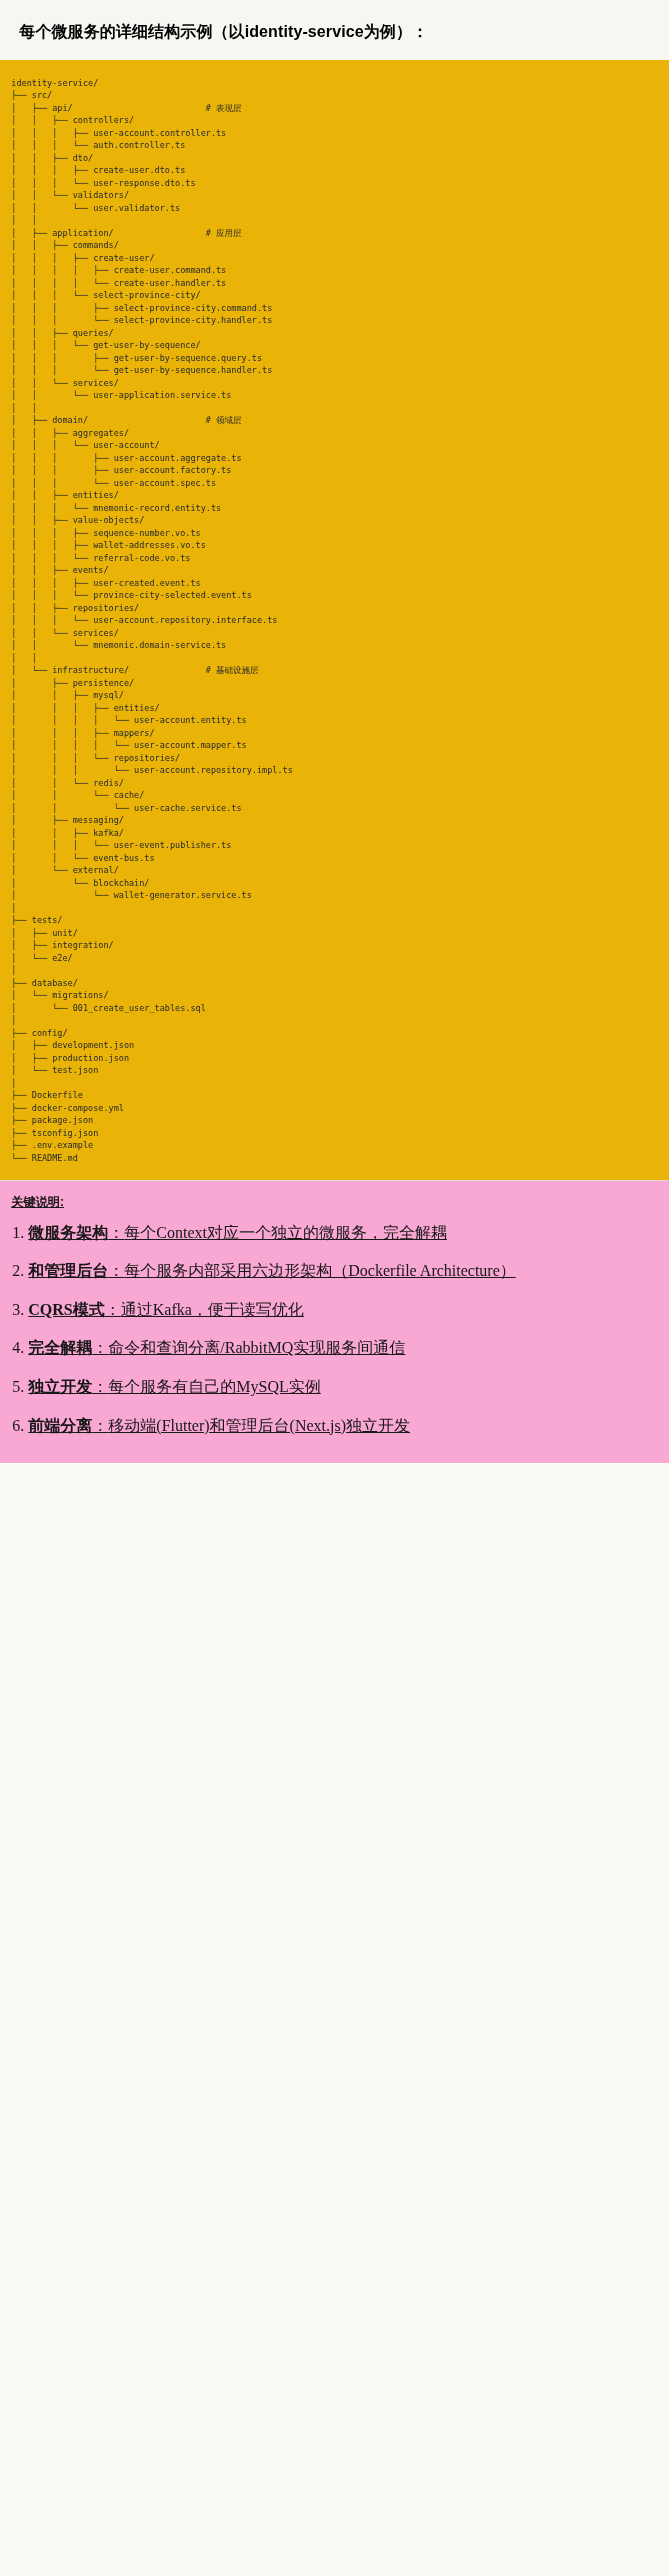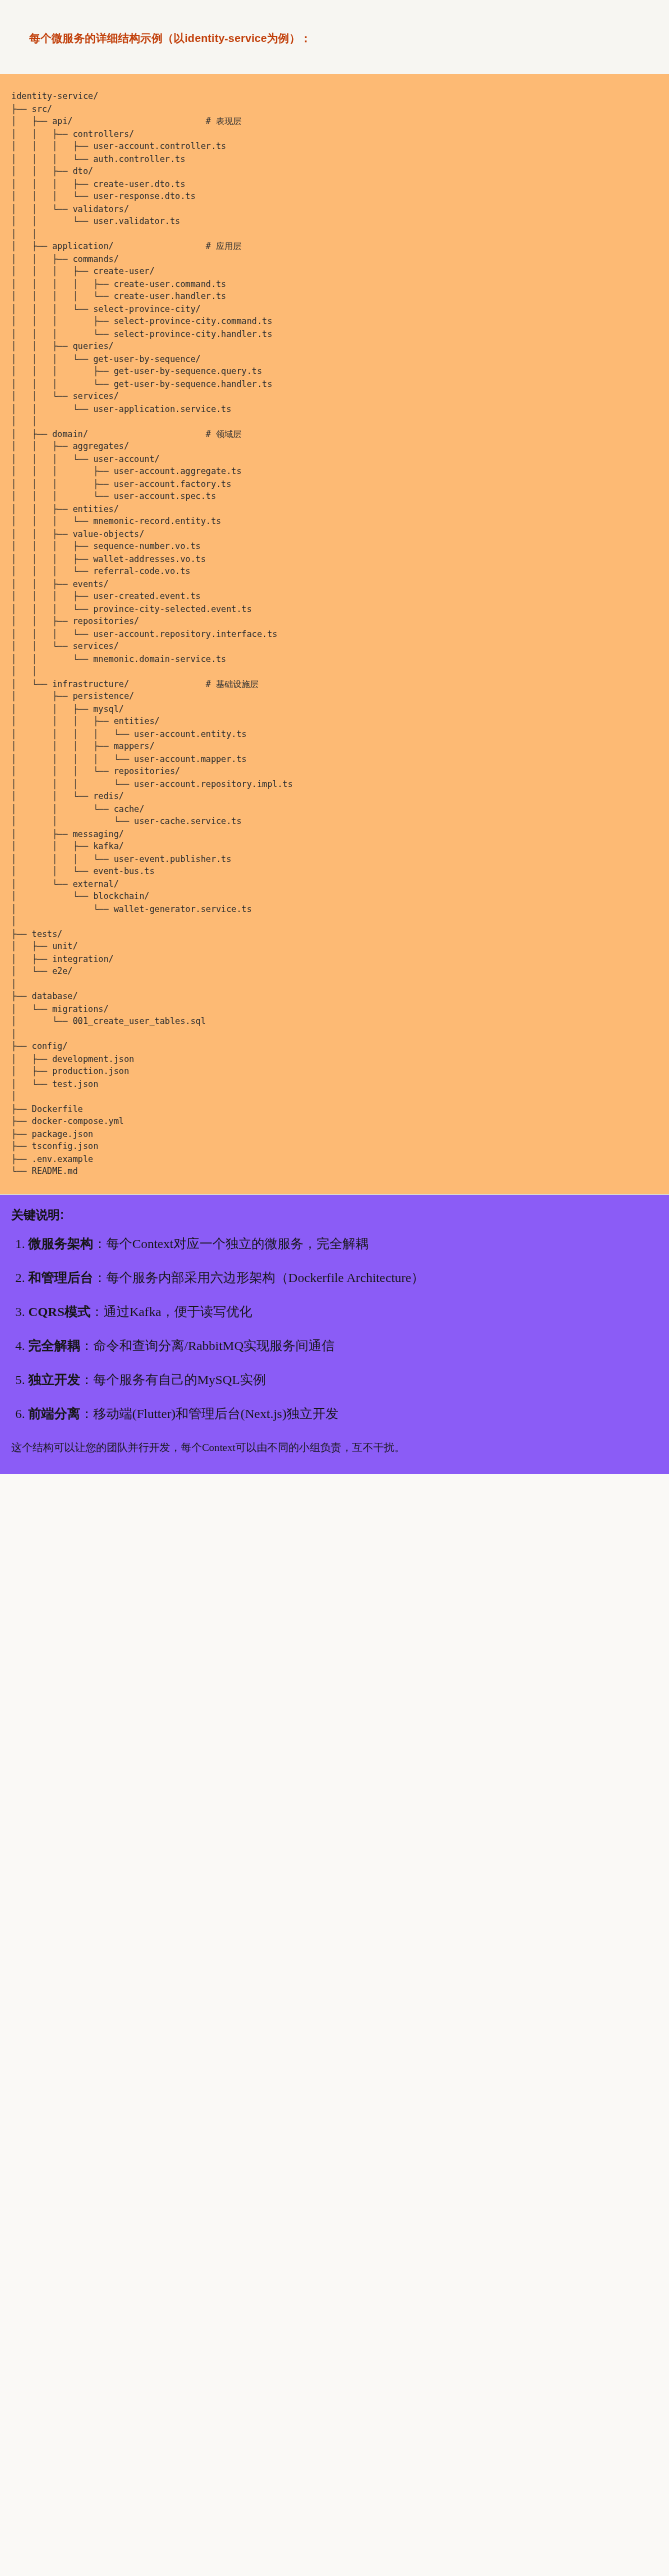--- a/index.html
+++ b/index.html
@@ -21,69 +21,70 @@
   }
 
   
   .doc-header {
     padding: 13.8px 11.3px 10px 11.3px;
     background: #f7f6f2;
   }
   .doc-title {
     font-family: "Liberation Sans", "DejaVu Sans", sans-serif;
     font-weight: bold;
-    font-size: 11px;
+    font-size: 16px;
     line-height: 1.25;
     letter-spacing: 0.1px;
-    color: #c2410c;
-    margin: 18px;
+    color: #000000;
+    margin: 8px;
   }
   .rule {
     height: 0.6px;
     background: #d9d7d0;
     border: 0;
     margin: 0;
   }
 
   
   .tree-block {
-    background: #fdba74;
+    background: #eab308;
     padding: 16.3px 11.3px 16.3px 11.3px;
   }
   pre.tree {
     margin: 0;
     font-family: "DejaVu Sans Mono", "Liberation Mono", monospace;
     font-size: 8.5px;
     line-height: 12.5px;
     color: #24292e;
     white-space: pre;
     letter-spacing: 0px;
     tab-size: 4;
   }
 
   
   .notes-block {
-    background: #8b5cf6;
+    background: #f9a8d4;
     padding: 12.5px 11.3px 16.3px 11.3px;
+    text-decoration: underline;
   }
   .notes-title {
     font-family: "Liberation Sans", "DejaVu Sans", sans-serif;
     font-weight: bold;
     font-size: 12.2px;
     color: #111111;
     margin: 0 0 10px 0;
   }
   ol.notes-list {
     margin: 0 0 0 0;
     padding: 0 0 0 17px;
     list-style-position: outside;
     list-style-type: decimal;
   }
   ol.notes-list > li {
-    font-size: 13px;
+    font-size: 16px;
     line-height: 1.55;
     margin-bottom: 13.8px;
     color: #171717;
   }
   ol.notes-list > li:last-child {
     margin-bottom: 8px;
   }
   .note-label {
     font-weight: bold;
   }
@@ -216,17 +217,16 @@
       <li>
         <span class="note-label">完全解耦</span><span class="note-sep">：</span><span class="note-text">命令和查询分离/RabbitMQ实现服务间通信</span>
       </li>
       <li>
         <span class="note-label">独立开发</span><span class="note-sep">：</span><span class="note-text">每个服务有自己的MySQL实例</span>
       </li>
       <li>
         <span class="note-label">前端分离</span><span class="note-sep">：</span><span class="note-text">移动端(Flutter)和管理后台(Next.js)独立开发</span>
       </li>
     </ol>
-    <p class="closing">这个结构可以让您的团队并行开发，每个Context可以由不同的小组负责，互不干扰。</p>
   </div>
 
 </div>
 
 
 </body></html>

